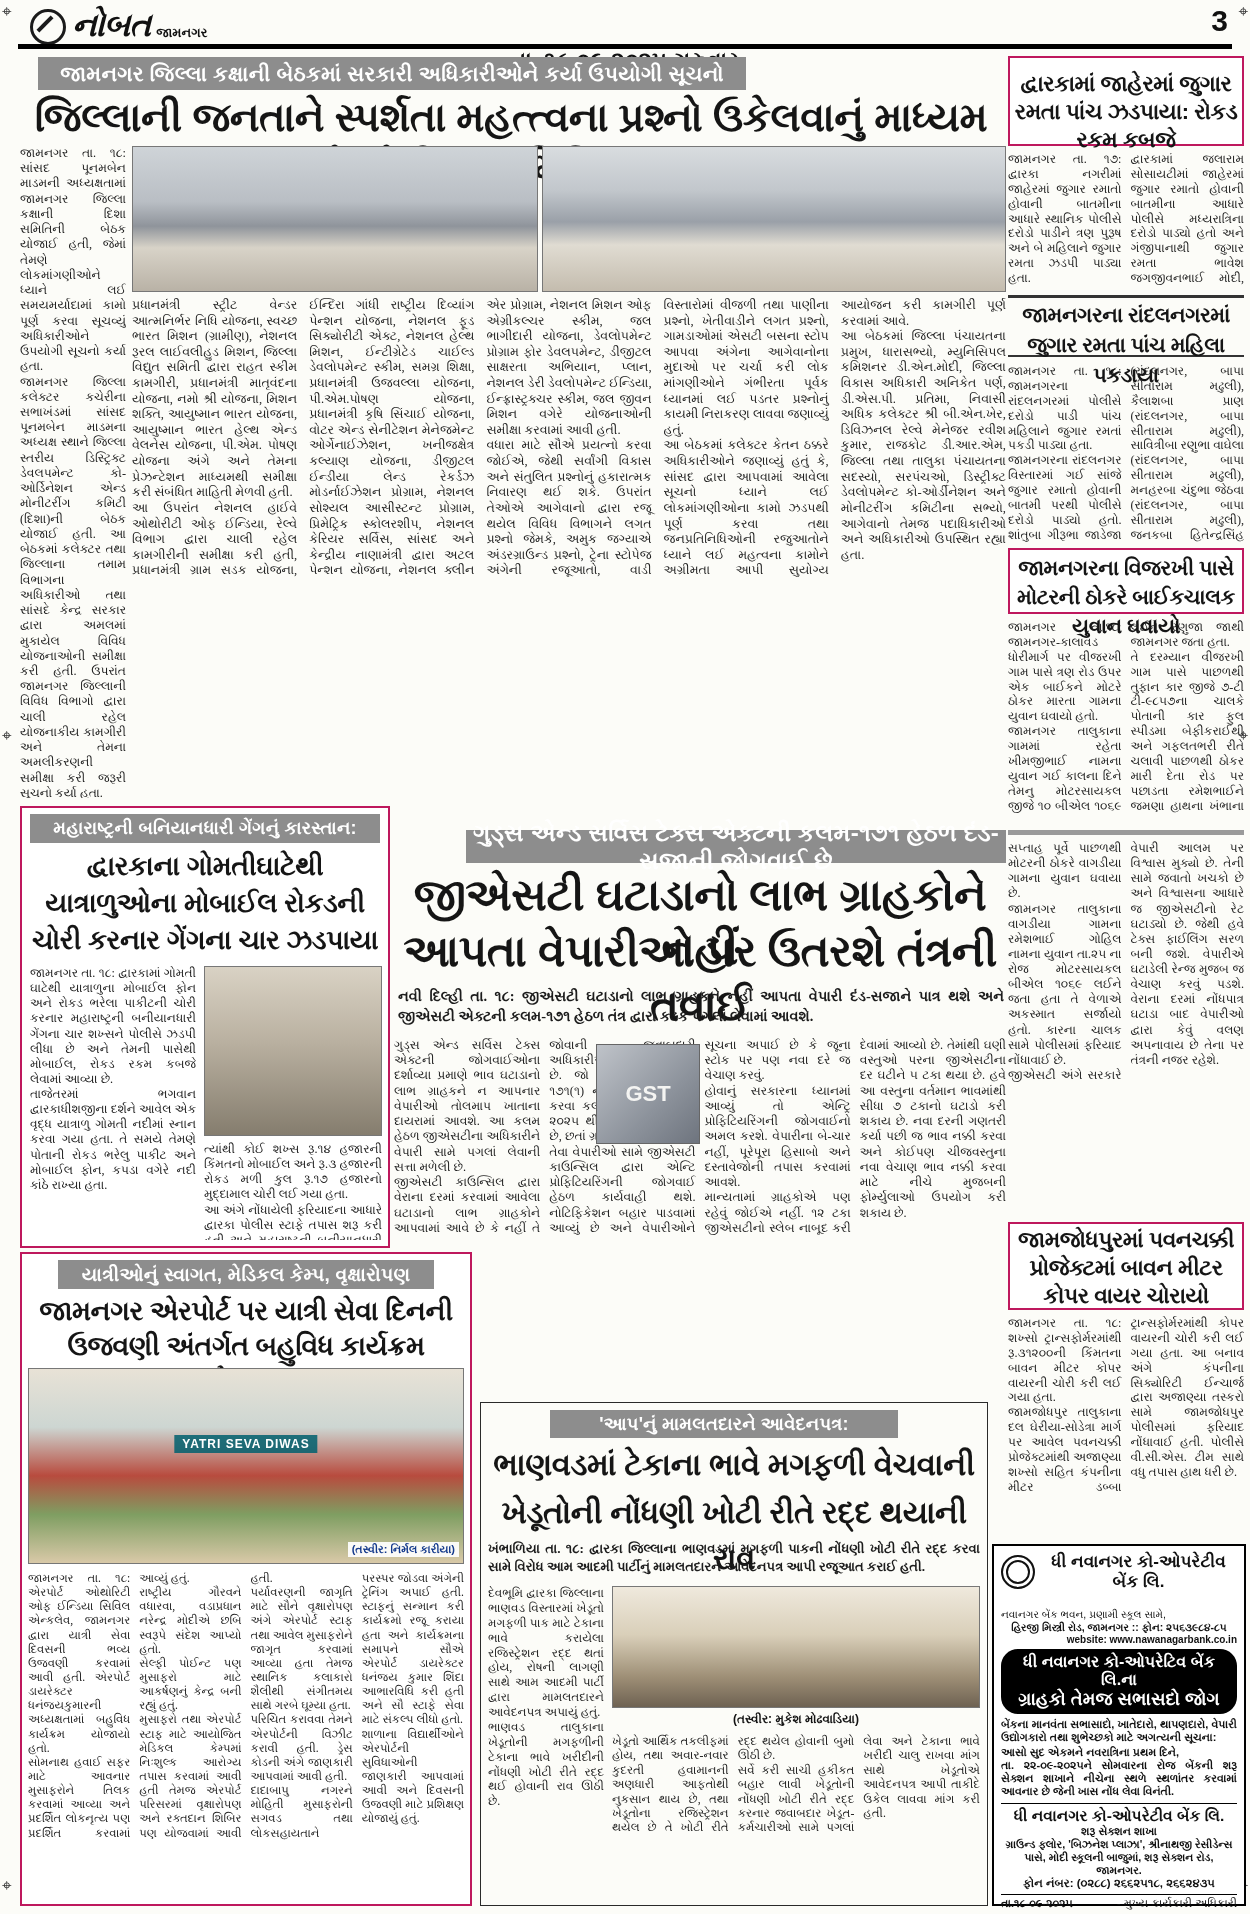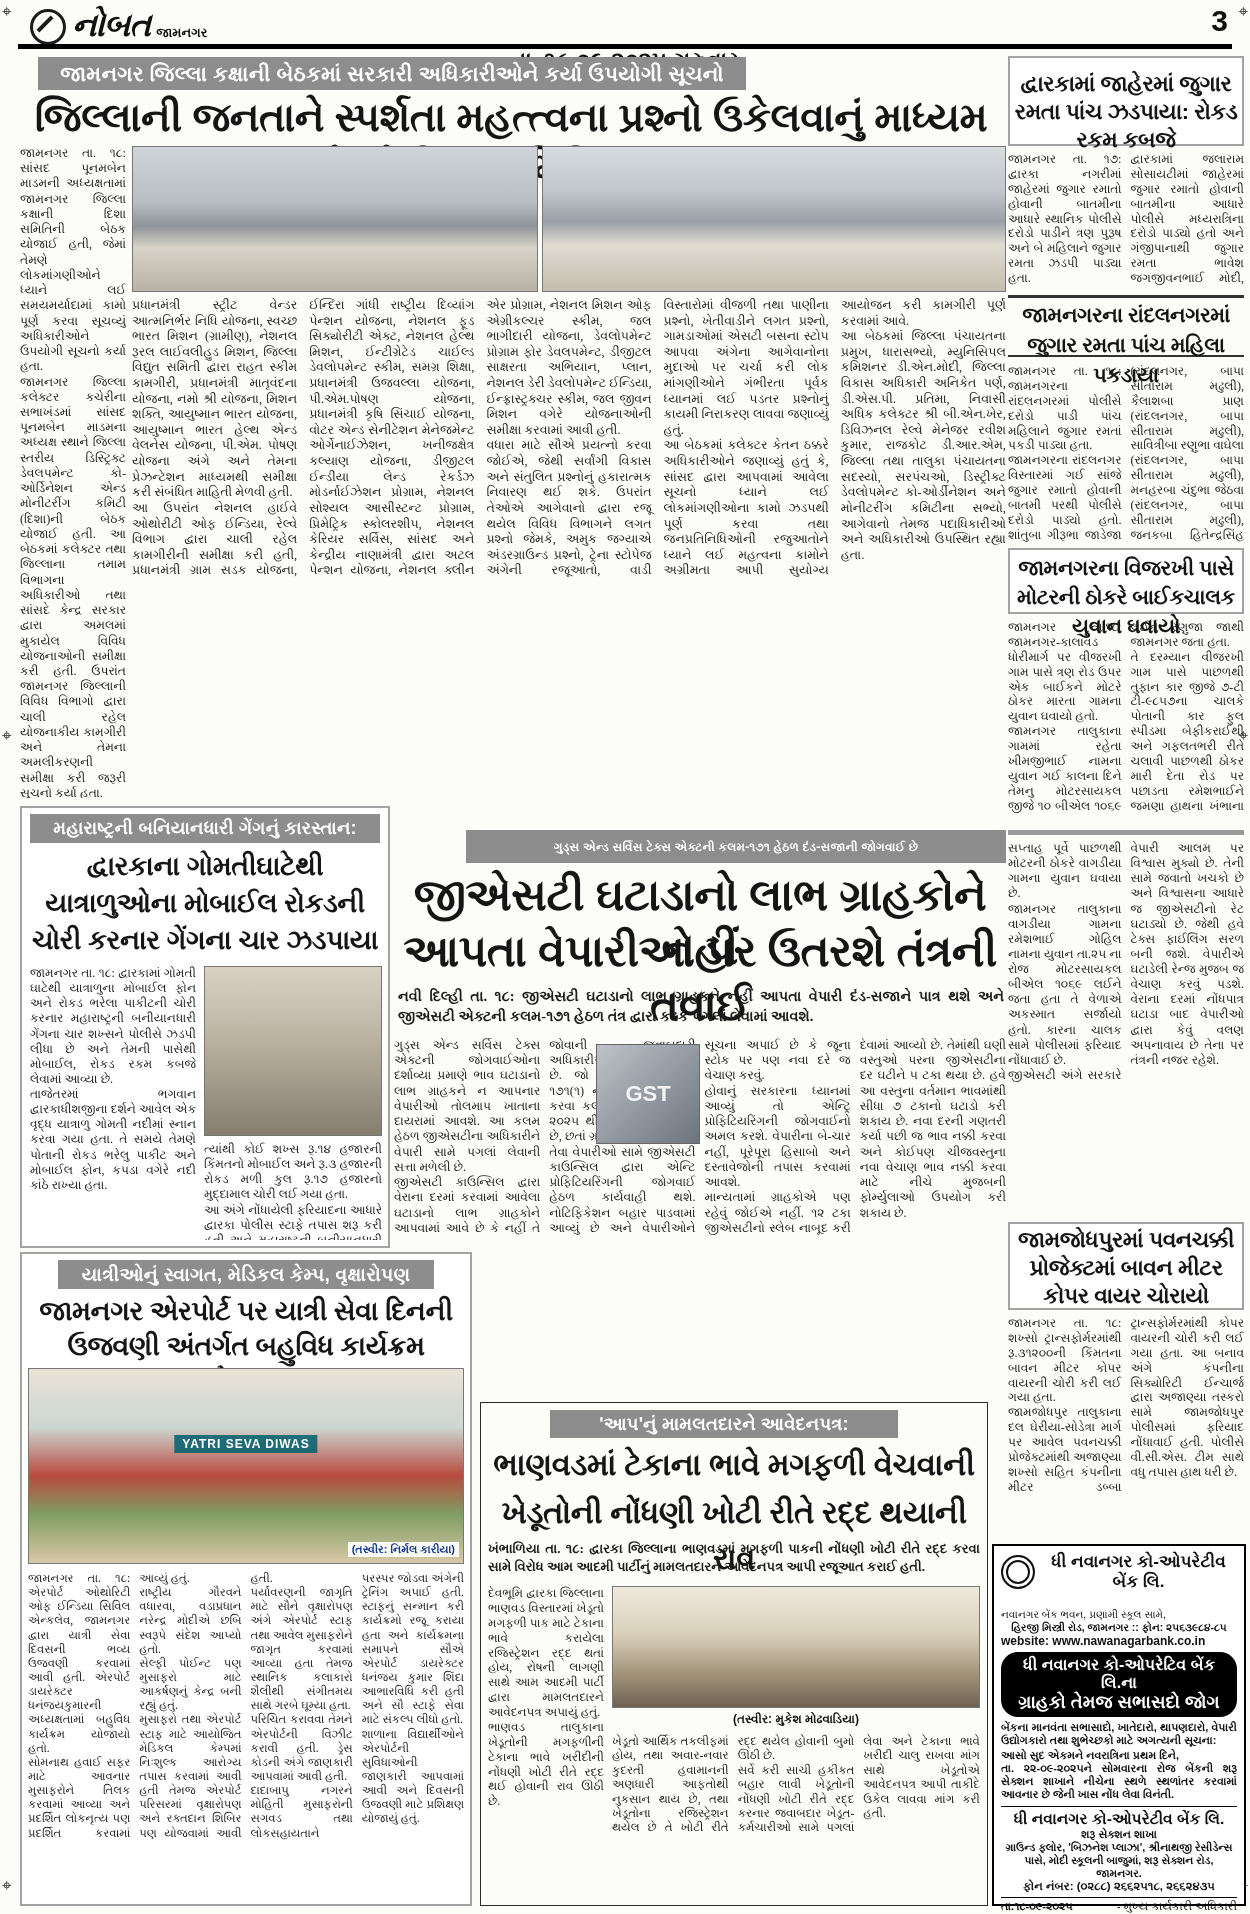--- a/index.html
+++ b/index.html
@@ -2,21 +2,21 @@
 <html><head>
 <meta charset="utf-8">
 <style>
   html,body{margin:0;padding:0;background:#e8e8e4;}
   #page{position:relative;width:1250px;height:1914px;background:#fcfcf8;margin:0 auto;
         font-family:"Liberation Sans","DejaVu Sans",sans-serif;color:#111;overflow:hidden;}
   .abs{position:absolute;box-sizing:border-box;}
   .kicker{background:#8d8d8d;color:#fff;font-weight:bold;text-align:center;
           display:flex;align-items:center;justify-content:center;letter-spacing:.2px;}
   .headline{font-weight:bold;color:#151515;text-align:center;letter-spacing:-.5px;}
-  .boxed{border:2px solid #a3a3a3;background:#fff;}
+  .boxed{border:2px solid #be185d;background:#fff;}
   .body-txt{text-align:justify;color:#1c1c1c;white-space:pre-line;overflow:hidden;
             font-family:"Liberation Serif","DejaVu Serif",serif;}
   .cols2{column-count:2;column-gap:9px;}
   .cols3{column-count:3;column-gap:9px;}
   .cols4{column-count:4;column-gap:9px;}
   .cols5{column-count:5;column-gap:12px;}
   .photo{border:1px solid #777;overflow:hidden;}
   .rule{border-top:1.5px solid #000;border-bottom:4.5px solid #000;height:3px;}
   .gray-div{background:#9a9a9a;}
   .credit-chip{position:absolute;right:4px;bottom:6px;background:rgba(255,255,255,.92);
@@ -92,21 +92,21 @@
 
   <div class="abs boxed" style="left:20px;top:806px;width:370px;height:442px;"></div>
   <div class="abs kicker" style="left:30px;top:814px;width:350px;height:29px;font-size:18px;">મહારાષ્ટ્રની બનિયાનધારી ગેંગનું કારસ્તાન:</div>
   <div class="abs headline" style="left:27px;top:848px;width:356px;height:114px;font-size:27px;line-height:37px;">દ્વારકાના ગોમતીઘાટેથી યાત્રાળુઓના મોબાઈલ રોકડની ચોરી કરનાર ગેંગના ચાર ઝડપાયા</div>
   <div class="abs body-txt" style="left:30px;top:966px;width:166px;height:274px;font-size:12.2px;line-height:1.24;">જામનગર તા. ૧૮: દ્વારકામાં ગોમતી ઘાટેથી યાત્રાળુના મોબાઈલ ફોન અને રોકડ ભરેલા પાકીટની ચોરી કરનાર મહારાષ્ટ્રની બનીયાનધારી ગેંગના ચાર શખ્સને પોલીસે ઝડપી લીધા છે અને તેમની પાસેથી મોબાઈલ, રોકડ રકમ કબજે લેવામાં આવ્યા છે.
 તાજેતરમાં ભગવાન દ્વારકાધીશજીના દર્શને આવેલ એક વૃદ્ધ યાત્રાળુ ગોમતી નદીમાં સ્નાન કરવા ગયા હતા. તે સમયે તેમણે પોતાની રોકડ ભરેલુ પાકીટ અને મોબાઈલ ફોન, કપડા વગેરે નદી કાંઠે રાખ્યા હતા.</div>
   <div class="abs photo ph-gang" style="left:204px;top:966px;width:178px;height:170px;"></div>
   <div class="abs body-txt" style="left:204px;top:1142px;width:178px;height:98px;font-size:12.2px;line-height:1.24;">ત્યાંથી કોઈ શખ્સ રૂ.૧૪ હજારની કિંમતનો મોબાઈલ અને રૂ.૩ હજારની રોકડ મળી કુલ રૂ.૧૭ હજારનો મુદ્દામાલ ચોરી લઈ ગયા હતા.
 આ અંગે નોંધાયેલી ફરિયાદના આધારે દ્વારકા પોલીસ સ્ટાફે તપાસ શરૂ કરી હતી અને મહારાષ્ટ્રની બનીયાનધારી ગેંગના ચિંધા હીરામણભાઈ સોંડે, ઈન્દ્રજીત પવન પરમાર, ગણેશ અંબર સોઢુબે, લખન ઠ્ઠઈ શેખર કરોલાવાલા ગૌડ નામના ચાર શખ્સને ઝડપી પાડ્યા હતા અને તેમના કબજામાંથી રૂ.૩ હજારની રોકડ અને રૂ.૧૪ હજારનો મોબાઈલ કબજે કર્યો હતો.</div>
 
-  <div class="abs kicker" style="left:466px;top:830px;width:540px;height:33px;font-size:12px;">ગુડ્સ એન્ડ સર્વિસ ટેક્સ એક્ટની કલમ-૧૭૧ હેઠળ દંડ-સજાની જોગવાઈ છે</div>
+  <div class="abs kicker" style="left:466px;top:830px;width:540px;height:33px;font-size:24px;">ગુડ્સ એન્ડ સર્વિસ ટેક્સ એક્ટની કલમ-૧૭૧ હેઠળ દંડ-સજાની જોગવાઈ છે</div>
   <div class="abs headline" style="left:394px;top:868px;width:612px;height:54px;font-size:44px;line-height:54px;">જીએસટી ઘટાડાનો લાભ ગ્રાહકોને નહીં</div>
   <div class="abs headline" style="left:394px;top:924px;width:612px;height:54px;font-size:44px;line-height:54px;">આપતા વેપારીઓ પર ઉતરશે તંત્રની તવાઈ</div>
   <div class="abs body-txt" style="left:398px;top:986px;width:606px;height:44px;font-size:14.5px;font-weight:bold;line-height:1.4;">નવી દિલ્હી તા. ૧૮: જીએસટી ઘટાડાનો લાભ ગ્રાહકને નહીં આપતા વેપારી દંડ-સજાને પાત્ર થશે અને જીએસટી એક્ટની કલમ-૧૭૧ હેઠળ તંત્ર દ્વારા કડક પગલાં લેવામાં આવશે.</div>
   <div class="abs body-txt cols4" style="left:394px;top:1038px;width:612px;height:358px;font-size:12.3px;line-height:1.24;">ગુડ્સ એન્ડ સર્વિસ ટેક્સ એક્ટની જોગવાઈઓના દર્શાવ્યા પ્રમાણે ભાવ ઘટાડાનો લાભ ગ્રાહકને ન આપનાર વેપારીઓ તોલમાપ ખાતાના દાયરામાં આવશે. આ કલમ હેઠળ જીએસટીના અધિકારીને વેપારી સામે પગલાં લેવાની સત્તા મળેલી છે.
 જીએસટી કાઉન્સિલ દ્વારા વેરાના દરમાં કરવામાં આવેલા ઘટાડાનો લાભ ગ્રાહકોને આપવામાં આવે છે કે નહીં તે જોવાની જવાબદારી અધિકારીઓને સોંપવામાં આવી છે. જો કે સરકારે કલમ ૧૭૧(૧) ની સત્તાનો ઉપયોગ કરવા કલમને પહેલી એપ્રિલ ૨૦૨૫ થી નિશ્ચિત કરી દીધી છે, છતાં ગ્રાહકોને લાભ ન આપે તેવા વેપારીઓ સામે જીએસટી કાઉન્સિલ દ્વારા એન્ટિ પ્રોફિટિયરિંગની જોગવાઈ હેઠળ કાર્યવાહી થશે. નોટિફિકેશન બહાર પાડવામાં આવ્યું છે અને વેપારીઓને સૂચના અપાઈ છે કે જૂના સ્ટોક પર પણ નવા દરે જ વેચાણ કરવું.
 હોવાનું સરકારના ધ્યાનમાં આવ્યું તો એન્ટ્રિ પ્રોફિટિયરિંગની જોગવાઈનો અમલ કરશે. વેપારીના બે-ચાર નહીં, પૂરેપૂરા હિસાબો અને દસ્તાવેજોની તપાસ કરવામાં આવશે.
 માન્યતામાં ગ્રાહકોએ પણ રહેવું જોઈએ નહીં. ૧૨ ટકા જીએસટીનો સ્લેબ નાબૂદ કરી દેવામાં આવ્યો છે. તેમાંથી ઘણી વસ્તુઓ પરના જીએસટીના દર ઘટીને ૫ ટકા થયા છે. હવે આ વસ્તુના વર્તમાન ભાવમાંથી સીધા ૭ ટકાનો ઘટાડો કરી શકાય છે. નવા દરની ગણતરી કર્યા પછી જ ભાવ નક્કી કરવા અને કોઈપણ ચીજવસ્તુના નવા વેચાણ ભાવ નક્કી કરવા માટે નીચે મુજબની ફોર્મ્યુલાઓ ઉપયોગ કરી શકાય છે.</div>
   <div class="abs ph-gst" style="left:596px;top:1044px;width:104px;height:100px;">GST</div>
 
   <div class="abs boxed" style="left:20px;top:1252px;width:452px;height:654px;"></div>
@@ -142,21 +142,21 @@
   <div class="abs body-txt cols2" style="left:1008px;top:1316px;width:236px;height:222px;font-size:12.2px;line-height:1.22;">જામનગર તા. ૧૮: શખ્સો ટ્રાન્સફોર્મરમાંથી રૂ.૩૧૨૦૦ની કિંમતના બાવન મીટર કોપર વાયરની ચોરી કરી લઈ ગયા હતા.
 જામજોધપુર તાલુકાના દલ ઘેરીયા-સોડેત્રા માર્ગ પર આવેલ પવનચક્કી પ્રોજેક્ટમાંથી અજાણ્યા શખ્સો સહિત કંપનીના મીટર ડબ્બા ટ્રાન્સફોર્મરમાંથી કોપર વાયરની ચોરી કરી લઈ ગયા હતા. આ બનાવ અંગે કંપનીના સિક્યોરિટી ઈન્ચાર્જ દ્વારા અજાણ્યા તસ્કરો સામે જામજોધપુર પોલીસમાં ફરિયાદ નોંધાવાઈ હતી. પોલીસે વી.સી.એસ. ટીમ સાથે વધુ તપાસ હાથ ધરી છે.</div>
 
   <div class="abs ad-box" style="left:992px;top:1544px;width:254px;height:362px;">
     <div style="display:flex;align-items:center;gap:5px;justify-content:center;">
       <span class="bank-logo"></span>
       <span style="font-size:17px;font-weight:bold;text-align:center;">ધી નવાનગર કો-ઓપરેટીવ બેંક લિ.</span>
     </div>
     <div style="font-size:10.5px;font-weight:normal;text-align:left;margin-top:16px;">નવાનગર બેંક ભવન, પ્રણામી સ્કૂલ સામે,</div>
     <div style="font-size:10.5px;font-weight:bold;text-align:center;">હિરજી મિસ્ત્રી રોડ, જામનગર :: ફોન: ૨૫૬૩૯૮૪-૮૫</div>
-    <div style="font-size:12px;font-weight:bold;text-align:left;">website: www.nawanagarbank.co.in</div>
+    <div style="font-size:10px;font-weight:bold;text-align:right;">website: www.nawanagarbank.co.in</div>
     <div class="ad-black" style="margin-top:4px;">
       <div style="font-size:16px;">ધી નવાનગર કો-ઓપરેટિવ બેંક લિ.ના</div>
       <div style="font-size:18px;">ગ્રાહકો તેમજ સભાસદો જોગ</div>
     </div>
     <div style="font-size:11px;font-weight:bold;text-align:justify;margin-top:4px;">બેંકના માનવંતા સભાસાદો, ખાતેદારો, થાપણદારો, વેપારી ઉદ્યોગકારો તથા શુભેચ્છકો માટે અગત્યની સૂચના:</div>
     <div style="font-size:11px;font-weight:bold;margin-top:2px;">આસો સુદ એકમને નવરાત્રિના પ્રથમ દિને,</div>
     <div style="font-size:11px;font-weight:bold;text-align:justify;">તા. ૨૨-૦૯-૨૦૨૫ને સોમવારના રોજ બેંકની શરૂ સેક્શન શાખાને નીચેના સ્થળે સ્થળાંતર કરવામાં આવનાર છે જેની ખાસ નોંધ લેવા વિનંતી.</div>
     <div style="border-top:1.5px solid #000;margin-top:5px;padding-top:3px;font-size:15.5px;font-weight:bold;text-align:center;">ધી નવાનગર કો-ઓપરેટીવ બેંક લિ.</div>
     <div style="font-size:11px;text-align:center;font-weight:bold;">શરૂ સેક્શન શાખા</div>
     <div style="font-size:10.8px;font-weight:bold;text-align:center;">ગ્રાઉન્ડ ફ્લોર, 'બિઝનેશ પ્લાઝા', શ્રીનાથજી રેસીડેન્સ પાસે, મોદી સ્કૂલની બાજુમાં, શરૂ સેક્શન રોડ, જામનગર.</div>

